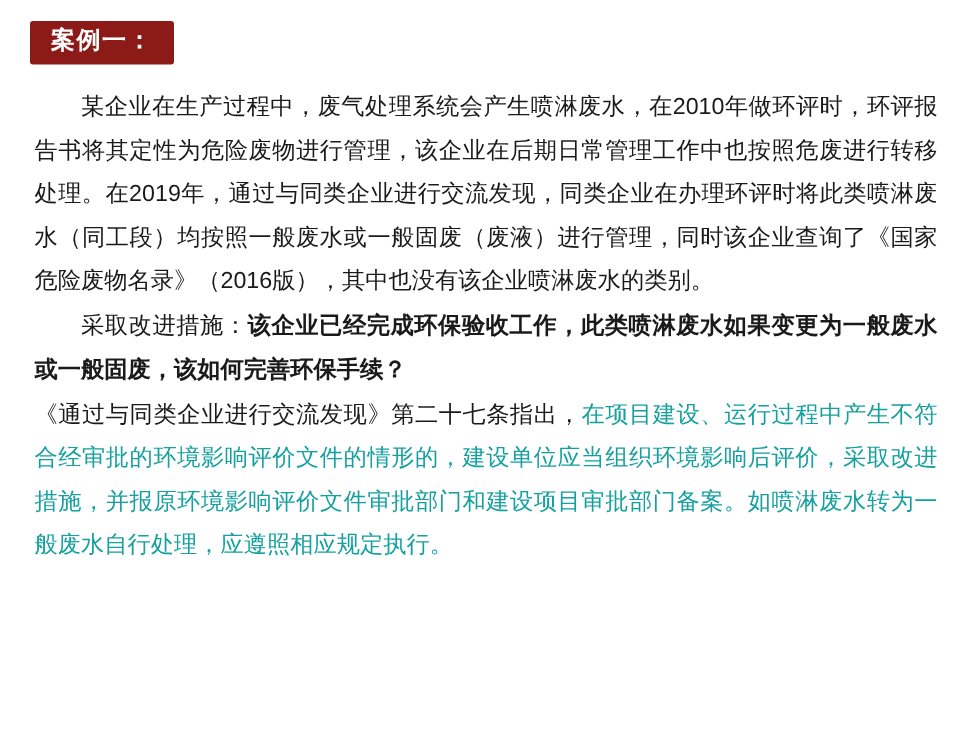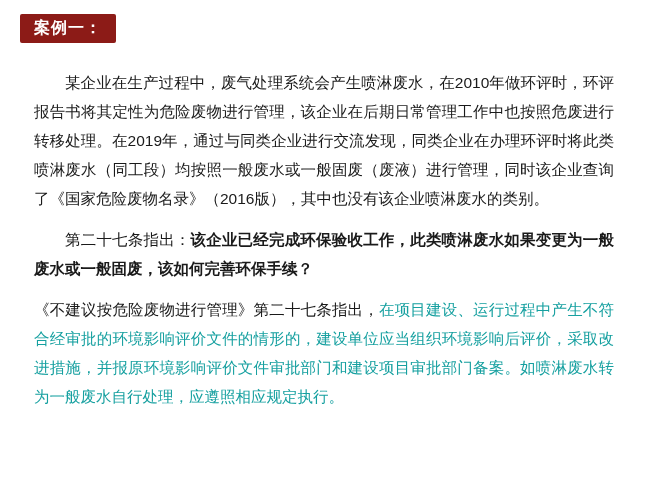--- a/index.html
+++ b/index.html
@@ -39,21 +39,21 @@
     left: 22px;
     top: 56px;
     width: 604px;
     font-size: 15.5px;
     line-height: 29px;
     color: #1a1a1a;
     text-align: justify;
     text-justify: inter-ideograph;
   }
   p {
-    margin: 12px;
+    margin: 1px;
     padding: 0;
   }
   .para {
     text-indent: 2em;
   }
   .noindent {
     text-indent: 0;
   }
   .bold {
     font-weight: bold;
@@ -67,19 +67,19 @@
 <body>
 
 <div class="page">
 
   <div class="case-tag">案例一：</div>
 
   <div class="body-text">
 
     <p class="para"><span>某企业在生产过程中，废气处理系统会产生喷淋废水，在2010年做环评时，环评报告书将其定性为危险废物进行管理，该企业在后期日常管理工作中也按照危废进行转移处理。在2019年，通过与同类企业进行交流发现，同类企业在办理环评时将此类喷淋废水（同工段）均按照一般废水或一般固废（废液）进行管理，同时该企业查询了《国家危险废物名录》（2016版），其中也没有该企业喷淋废水的类别。</span></p>
 
-    <p class="para"><span>第二十七条指出：</span><span class="bold">该企业已经完成环保验收工作，此类喷淋废水如果变更为一般废水或一般固废，该如何完善环保手续？</span></p>
+    <p class="para"><span>采取改进措施：</span><span class="bold">该企业已经完成环保验收工作，此类喷淋废水如果变更为一般废水或一般固废，该如何完善环保手续？</span></p>
 
 
-    <p class="noindent"><span>《不建议按危险废物进行管理》第二十七条指出，</span><span class="teal">在项目建设、运行过程中产生不符合经审批的环境影响评价文件的情形的，建设单位应当组织环境影响后评价，采取改进措施，并报原环境影响评价文件审批部门和建设项目审批部门备案。如喷淋废水转为一般废水自行处理，应遵照相应规定执行。</span></p>
+    <p class="noindent"><span>《通过与同类企业进行交流发现》第二十七条指出，</span><span class="teal">在项目建设、运行过程中产生不符合经审批的环境影响评价文件的情形的，建设单位应当组织环境影响后评价，采取改进措施，并报原环境影响评价文件审批部门和建设项目审批部门备案。如喷淋废水转为一般废水自行处理，应遵照相应规定执行。</span></p>
 
   </div>
 </div>
 
 </body></html>

